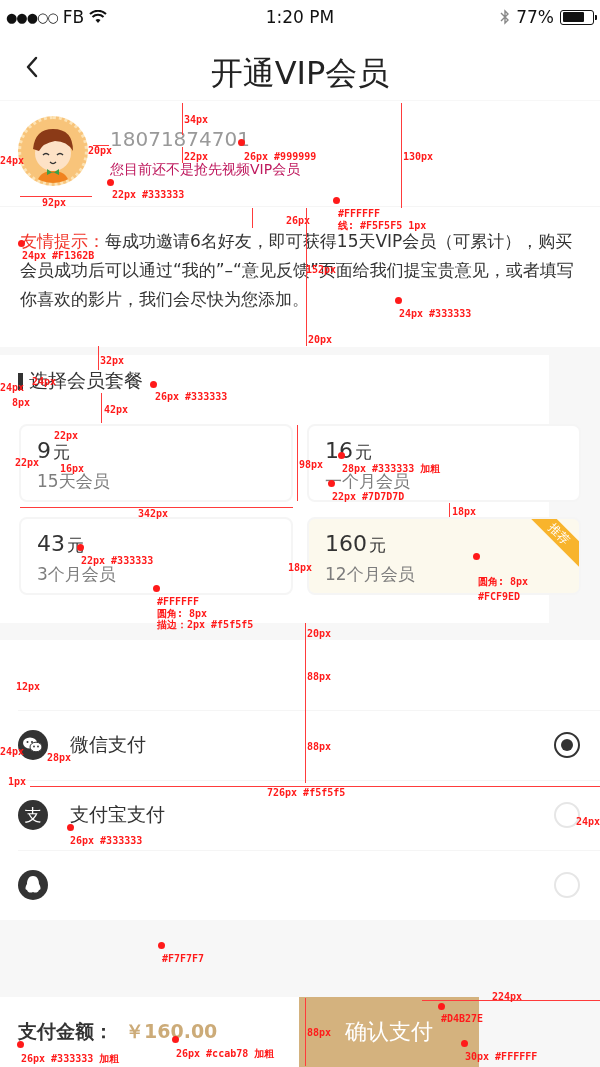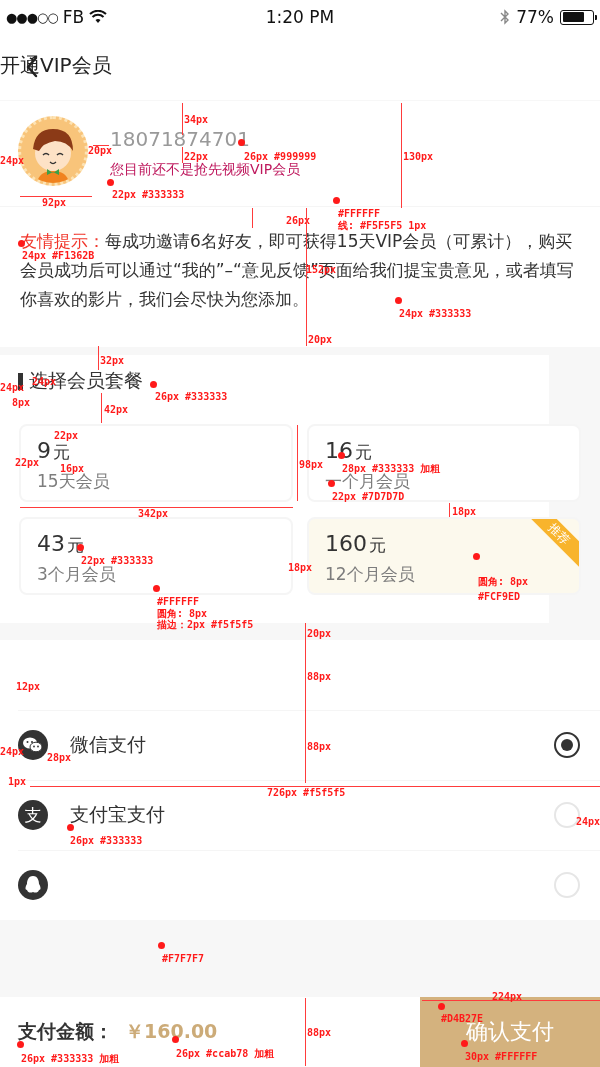--- a/index.html
+++ b/index.html
@@ -10,21 +10,21 @@
   .statusbar .left { position: absolute; left: 6px; top: 7px; display: flex; align-items: center; gap: 5px; }
   .statusbar .dots { letter-spacing: -1px; font-size: 13px; }
   .statusbar .center { position: absolute; left: 0; right: 0; top: 7px; text-align: center; }
   .statusbar .right { position: absolute; right: 6px; top: 7px; display: flex; align-items: center; gap: 6px; }
   .battery { width: 34px; height: 15px; border: 1.5px solid #111; border-radius: 3px; position: relative; }
   .battery .fill { position: absolute; left: 1.5px; top: 1.5px; bottom: 1.5px; width: 68%; background: #111; border-radius: 1px; }
   .battery:after { content: ""; position: absolute; right: -4px; top: 4px; width: 2px; height: 5px; background: #111; border-radius: 0 1px 1px 0; }
 
   .navbar { position: absolute; left: 0; top: 36px; width: 600px; height: 64px; background: #ffffff; }
   .navbar .back { position: absolute; left: 18px; top: 16px; width: 30px; height: 30px; }
-  .navbar .title { position: absolute; left: 0; right: 0; top: 16px; font-size: 20px; color: #222; }
+  .navbar .title { position: absolute; left: 0; right: 0; top: 16px; text-align: center; font-size: 32px; color: #222; }
 
   .profile { position: absolute; left: 0; top: 101px; width: 600px; height: 106px; background: #ffffff; border-bottom: 1px solid #f5f5f5; }
   .avatar { position: absolute; left: 18px; top: 15px; width: 70px; height: 70px; border-radius: 50%; background: #f8c47a; border: 3px dotted #fde3b4; overflow: hidden; }
   .phone { position: absolute; left: 110px; top: 26px; font-size: 20px; color: #999999; }
   .notvip { position: absolute; left: 110px; top: 60px; font-size: 14px; color: #be185d; }
 
   .tip { position: absolute; left: 0; top: 207px; width: 600px; height: 140px; background: #ffffff; padding: 20px 24px 0 20px; font-size: 17px; line-height: 29px; color: #333333; }
   .tip .label { color: #F1362B; }
   .pkg-wrap { position: absolute; left: 0; top: 355px; width: 549px; height: 268px; background: #ffffff; }
   .sec-title { position: absolute; display: flex; align-items: center; font-size: 19px; color: #333333; }
@@ -39,21 +39,21 @@
 
   .pay { position: absolute; left: 0; top: 640px; width: 600px; height: 280px; background: #ffffff; }
   .pay-row { position: absolute; left: 0; width: 600px; height: 70px; }
   .pay-row .divider { position: absolute; left: 18px; right: 0; top: 0; height: 1px; background: #f5f5f5; }
   .pay-icon { position: absolute; left: 18px; top: 20px; width: 30px; height: 30px; border-radius: 50%; background: #333333; display: flex; align-items: center; justify-content: center; color: #fff; }
   .pay-label { position: absolute; left: 70px; top: 22px; font-size: 19px; color: #333333; }
   .radio { position: absolute; right: 20px; top: 22px; width: 26px; height: 26px; border-radius: 50%; border: 2px solid #e6e6e6; }
   .radio.on { border-color: #333333; }
   .radio.on:after { content: ""; position: absolute; left: 5px; top: 5px; width: 12px; height: 12px; border-radius: 50%; background: #333333; }
 
-  .footer { position: absolute; left: 0; top: 997px; width: 600px; height: 70px; background: #ffffff; }
+  .footer { position: absolute; left: 0; top: 997px; width: 479px; height: 70px; background: #ffffff; }
   .footer .amt-label { position: absolute; left: 18px; top: 22px; font-size: 19px; color: #333333; font-weight: bold; }
   .footer .amt { position: absolute; left: 125px; top: 22px; font-size: 19px; color: #ccab78; font-weight: bold; }
   .confirm { position: absolute; right: 0; top: 0; width: 180px; height: 70px; background: #D4B27E; color: #ffffff; font-size: 22px; text-align: center; line-height: 70px; border: none; }
 
   
   .ann { position: absolute; color: #ff1a1a; font-size: 10px; font-weight: bold; font-family: "DejaVu Sans Mono", monospace; white-space: nowrap; pointer-events: none; }
   .vline { position: absolute; width: 1px; background: #ff3b3b; }
   .hline { position: absolute; height: 1px; background: #ff3b3b; }
   .dot { position: absolute; width: 7px; height: 7px; border-radius: 50%; background: #ff1a1a; }
 </style>

